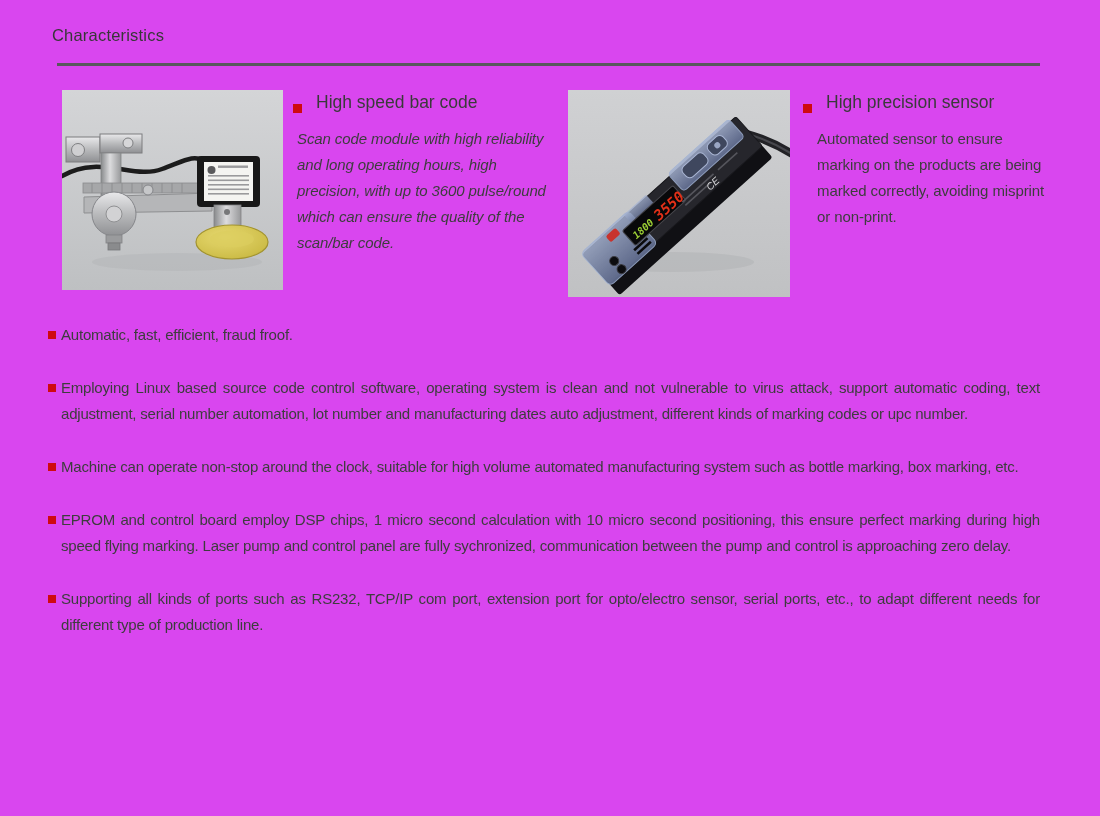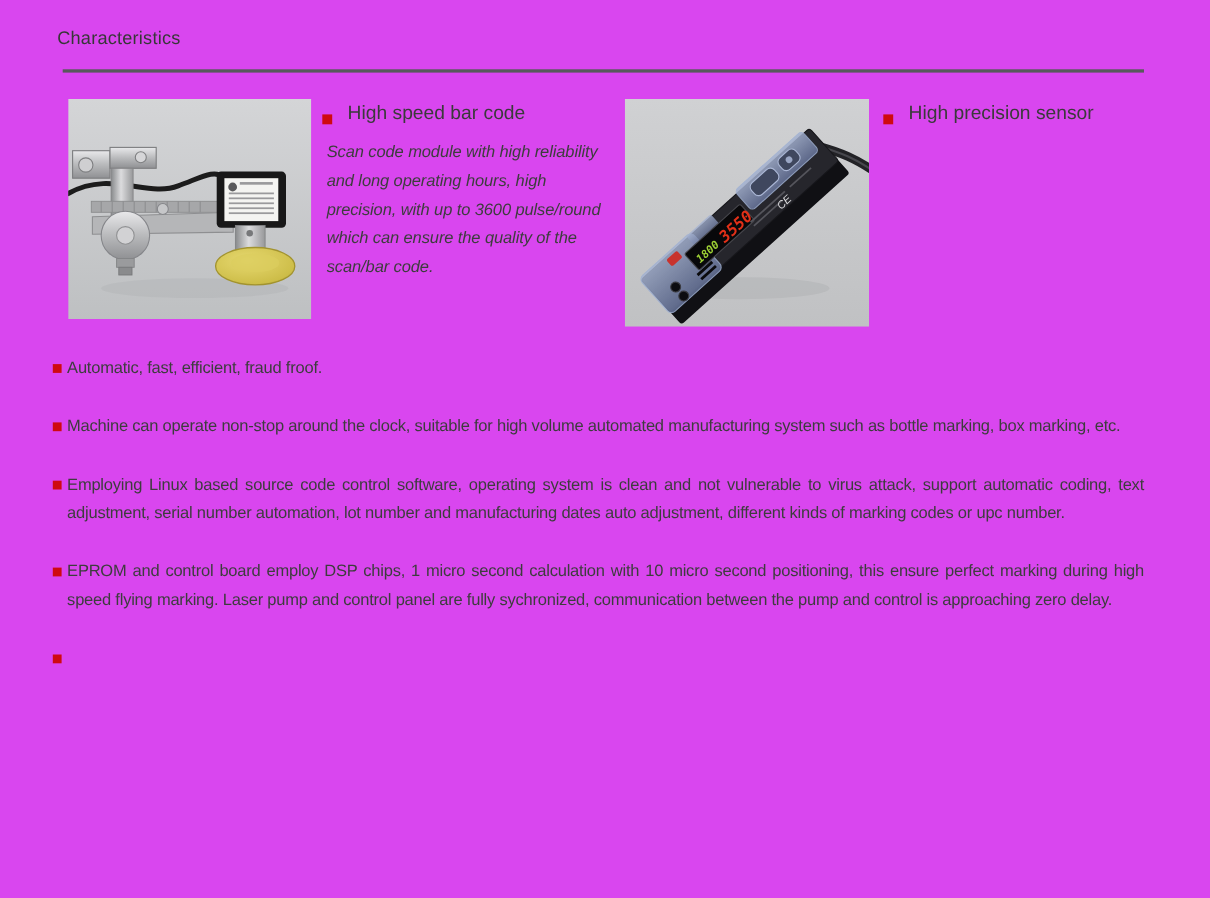--- a/index.html
+++ b/index.html
@@ -202,37 +202,42 @@
         <text x="34" y="13" font-family="Liberation Sans, sans-serif" font-size="10" font-style="italic" fill="#d8d8da">CE</text>
       </g>
     </svg>
   </figure>
 
   <div class="product-text text2">
     <div class="product-heading">
       <span class="sq"></span>
       <span>High precision sensor</span>
     </div>
+    <p class="product-desc">Automated sensor to ensure marking on the products are being marked correctly, avoiding misprint or non-print.</p>
   </div>
 
   <ul class="features">
     <li class="feature-item">
       <span class="feature-bullet"></span>
       <span>Automatic, fast, efficient, fraud froof.</span>
     </li>
     <li class="feature-item">
       <span class="feature-bullet"></span>
+      <span>Employing Linux based source code control software, operating system is clean and not vulnerable to virus attack, support automatic coding, text adjustment, serial number automation, lot number and manufacturing dates auto adjustment, different kinds of marking codes or upc number.</span>
+    </li>
+    <li class="feature-item">
+      <span class="feature-bullet"></span>
       <span>Machine can operate non-stop around the clock, suitable for high volume automated manufacturing system such as bottle marking, box marking, etc.</span>
     </li>
     <li class="feature-item">
       <span class="feature-bullet"></span>
-      <span>Employing Linux based source code control software, operating system is clean and not vulnerable to virus attack, support automatic coding, text adjustment, serial number automation, lot number and manufacturing dates auto adjustment, different kinds of marking codes or upc number.</span>
-    </li>
-    <li class="feature-item">
-      <span class="feature-bullet"></span>
       <span>EPROM and control board employ DSP chips, 1 micro second calculation with 10 micro second positioning, this ensure perfect marking during high speed flying marking. Laser pump and control panel are fully sychronized, communication between the pump and control is approaching zero delay.</span>
     </li>
     <li class="feature-item">
       <span class="feature-bullet"></span>
     </li>
+    <li class="feature-item">
+      <span class="feature-bullet"></span>
+      <span>Supporting all kinds of ports such as RS232, TCP/IP com port, extension port for opto/electro sensor, serial ports, etc., to adapt different needs for different type of production line.</span>
+    </li>
   </ul>
 
 </div>
 
 </body></html>

